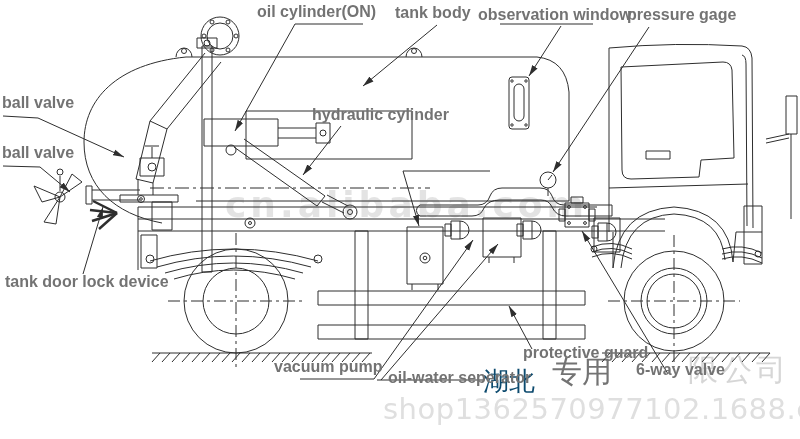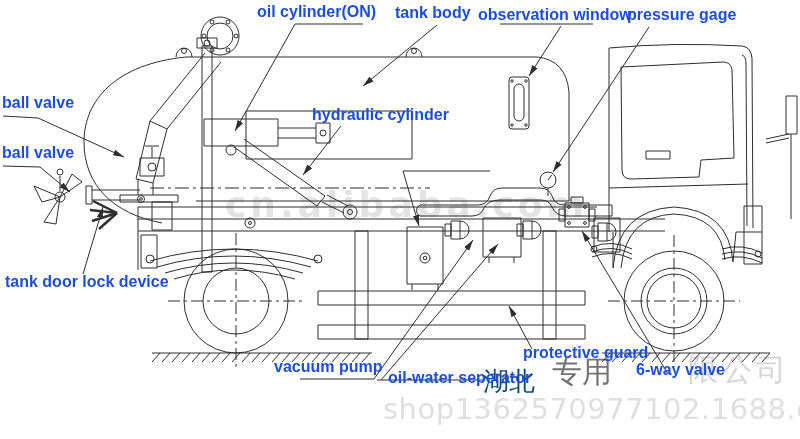--- a/index.html
+++ b/index.html
@@ -1,21 +1,21 @@
 <!DOCTYPE html>
 <html><head>
 <meta charset="utf-8">
 <style>
   html,body{margin:0;padding:0;background:#fff;}
   #stage{
     position:relative;width:800px;height:439px;background:#ffffff;overflow:hidden;
     font-family:"Liberation Sans",sans-serif;
   }
   .lbl{
-    position:absolute;z-index:3;color:#1d4ed8;font-size:16px;font-weight:600;
+    position:absolute;z-index:3;color:#737373;font-size:16px;font-weight:600;
     white-space:nowrap;line-height:1.1;letter-spacing:0px;
   }
   .wm{position:absolute;z-index:1;white-space:nowrap;font-family:"DejaVu Sans",sans-serif;}
   #wm-center{left:225px;top:184px;font-size:36px;font-weight:700;color:#c9c9c9;opacity:.5;letter-spacing:4px;}
   #wm-bottom{left:383px;top:392px;font-size:29px;font-weight:500;color:#dfdfdf;letter-spacing:.5px;}
   #wm-cn-left{left:552px;top:352px;font-size:30px;color:#737373;}
   #wm-cn-mid{left:483px;top:364px;font-size:26px;color:#0c4a6e;}
   #wm-cn-right{left:676px;top:350px;font-size:30px;color:#d6d6d6;letter-spacing:4px;margin-left:12px;}
   svg{position:absolute;left:0;top:0;z-index:2;}
   svg *{vector-effect:non-scaling-stroke;}

